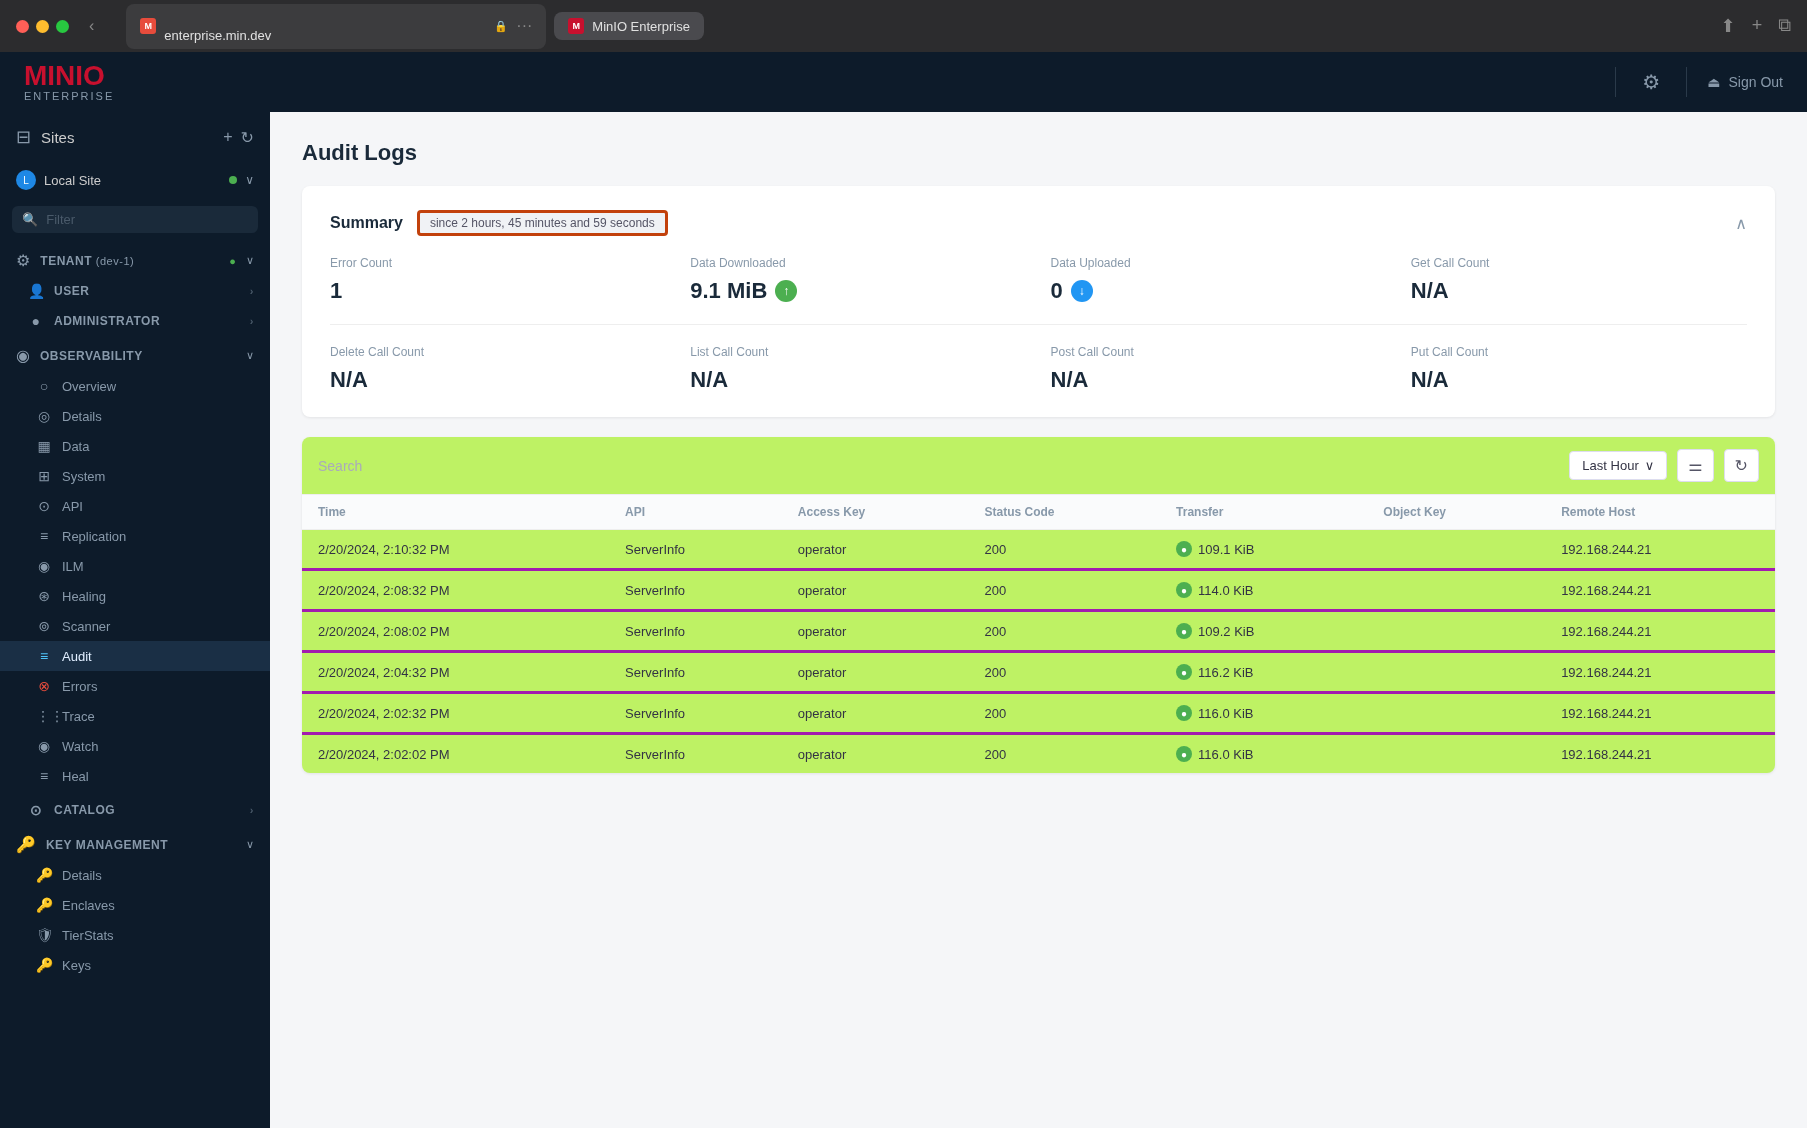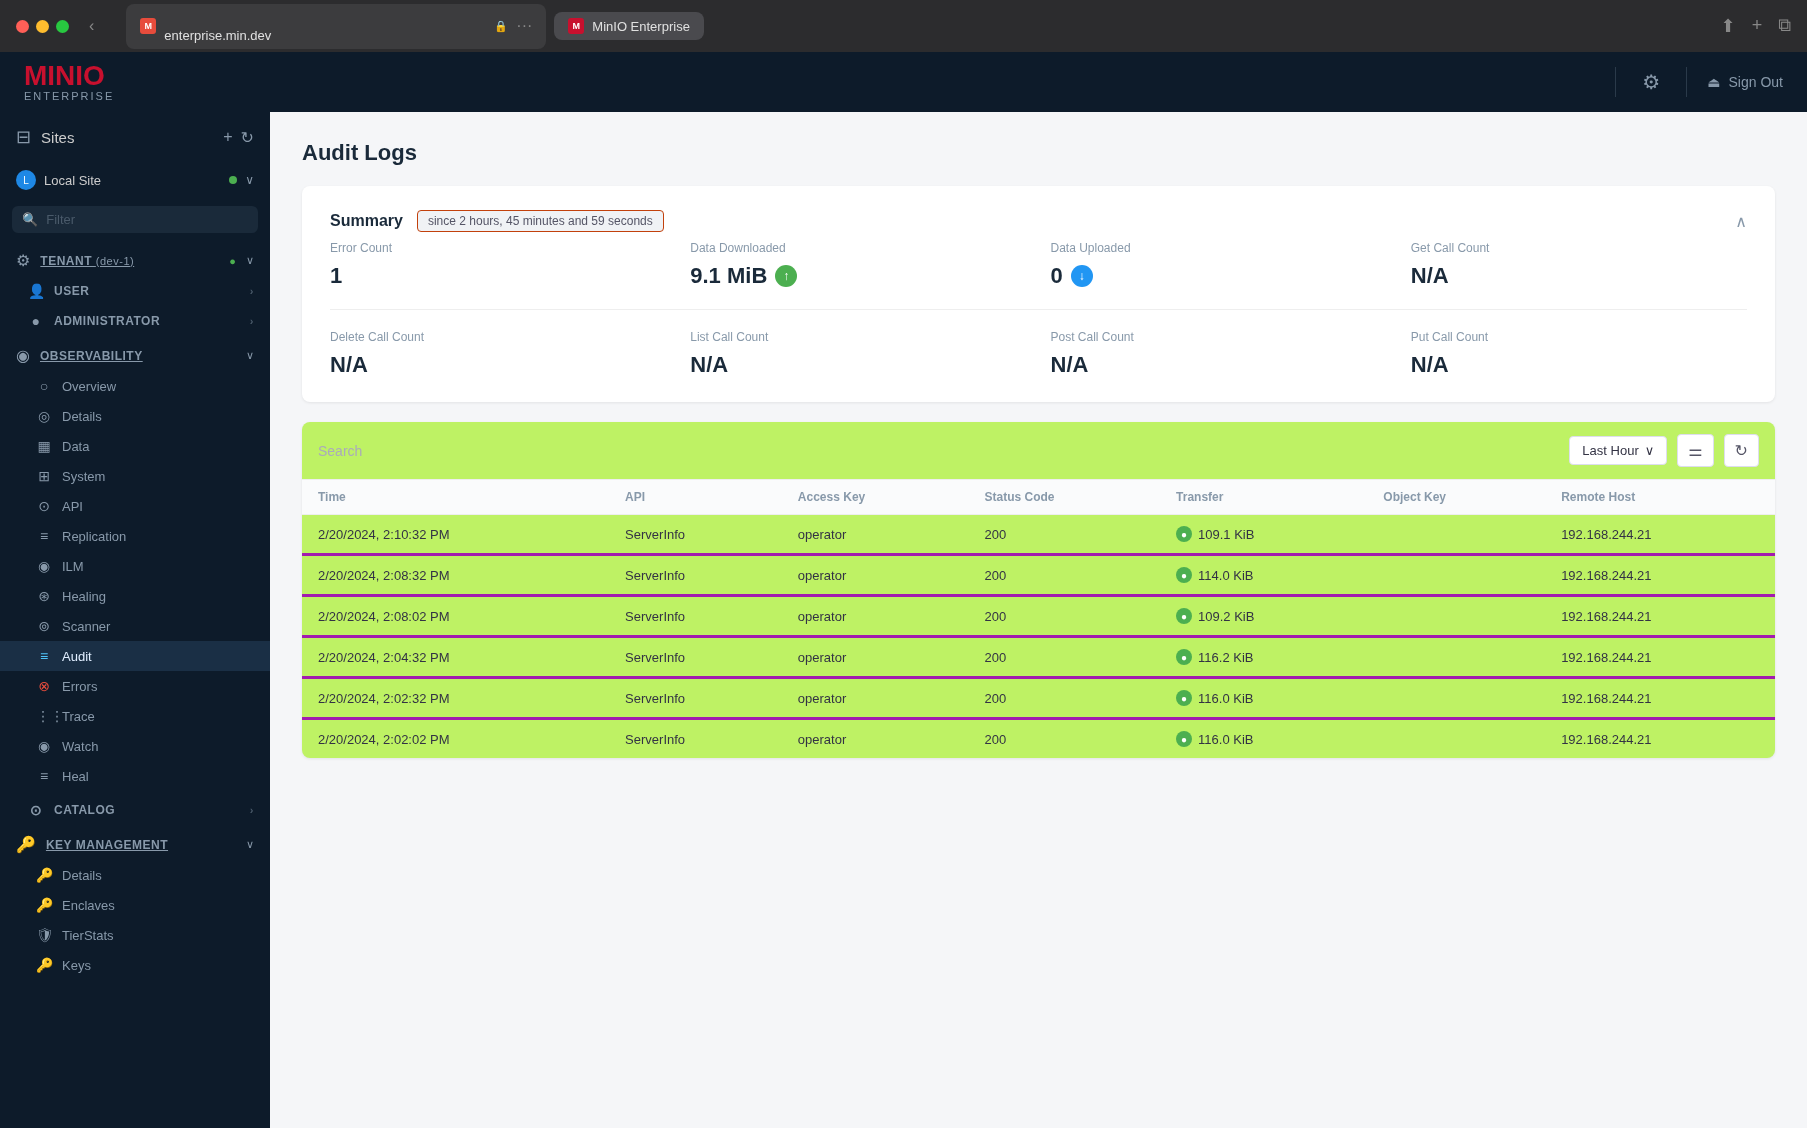--- a/index.html
+++ b/index.html
@@ -129,21 +129,21 @@
     .filter-box input::placeholder { color: #4a5a6a; }
 
     .sidebar-section-header {
       display: flex;
       align-items: center;
       padding: 10px 16px 6px;
       gap: 10px;
       cursor: pointer;
     }
     .section-icon { font-size: 16px; color: #8899aa; }
-    .section-title { font-size: 12px; font-weight: 700; color: #8899aa; letter-spacing: 0.5px; flex: 1; text-decoration: underline; }
+    .section-title { font-size: 12px; font-weight: 700; color: #8899aa; letter-spacing: 0.5px; flex: 1; }
     .section-badge { font-size: 11px; color: #4caf50; }
     .section-chevron { font-size: 11px; color: #8899aa; }
 
     .sidebar-item {
       display: flex;
       align-items: center;
       padding: 7px 16px 7px 36px;
       cursor: pointer;
       color: #8899aa;
       font-size: 13px;
@@ -178,27 +178,27 @@
       background: white;
       border-radius: 8px;
       padding: 24px 28px;
       margin-bottom: 20px;
       box-shadow: 0 1px 3px rgba(0,0,0,0.08);
     }
     .summary-header {
       display: flex;
       align-items: center;
       justify-content: space-between;
-      margin-bottom: 9px;
+      margin-bottom: 20px;
     }
     .summary-title-row { display: flex; align-items: center; gap: 14px; }
     .summary-title { font-size: 16px; font-weight: 600; color: #1a2a3a; }
     .summary-badge {
       background: #f0f2f5;
-      border: 1px solid #c2410c;
+      border: 3px solid #c2410c;
       border-radius: 4px;
       padding: 3px 10px;
       font-size: 12px;
       color: #556;
     }
     .collapse-btn { color: #8899aa; cursor: pointer; font-size: 16px; }
 
     .summary-grid { display: grid; grid-template-columns: repeat(4, 1fr); gap: 24px; }
     .summary-item { display: flex; flex-direction: column; gap: 8px; }
     .summary-label { font-size: 12px; color: #8899aa; font-weight: 500; }

